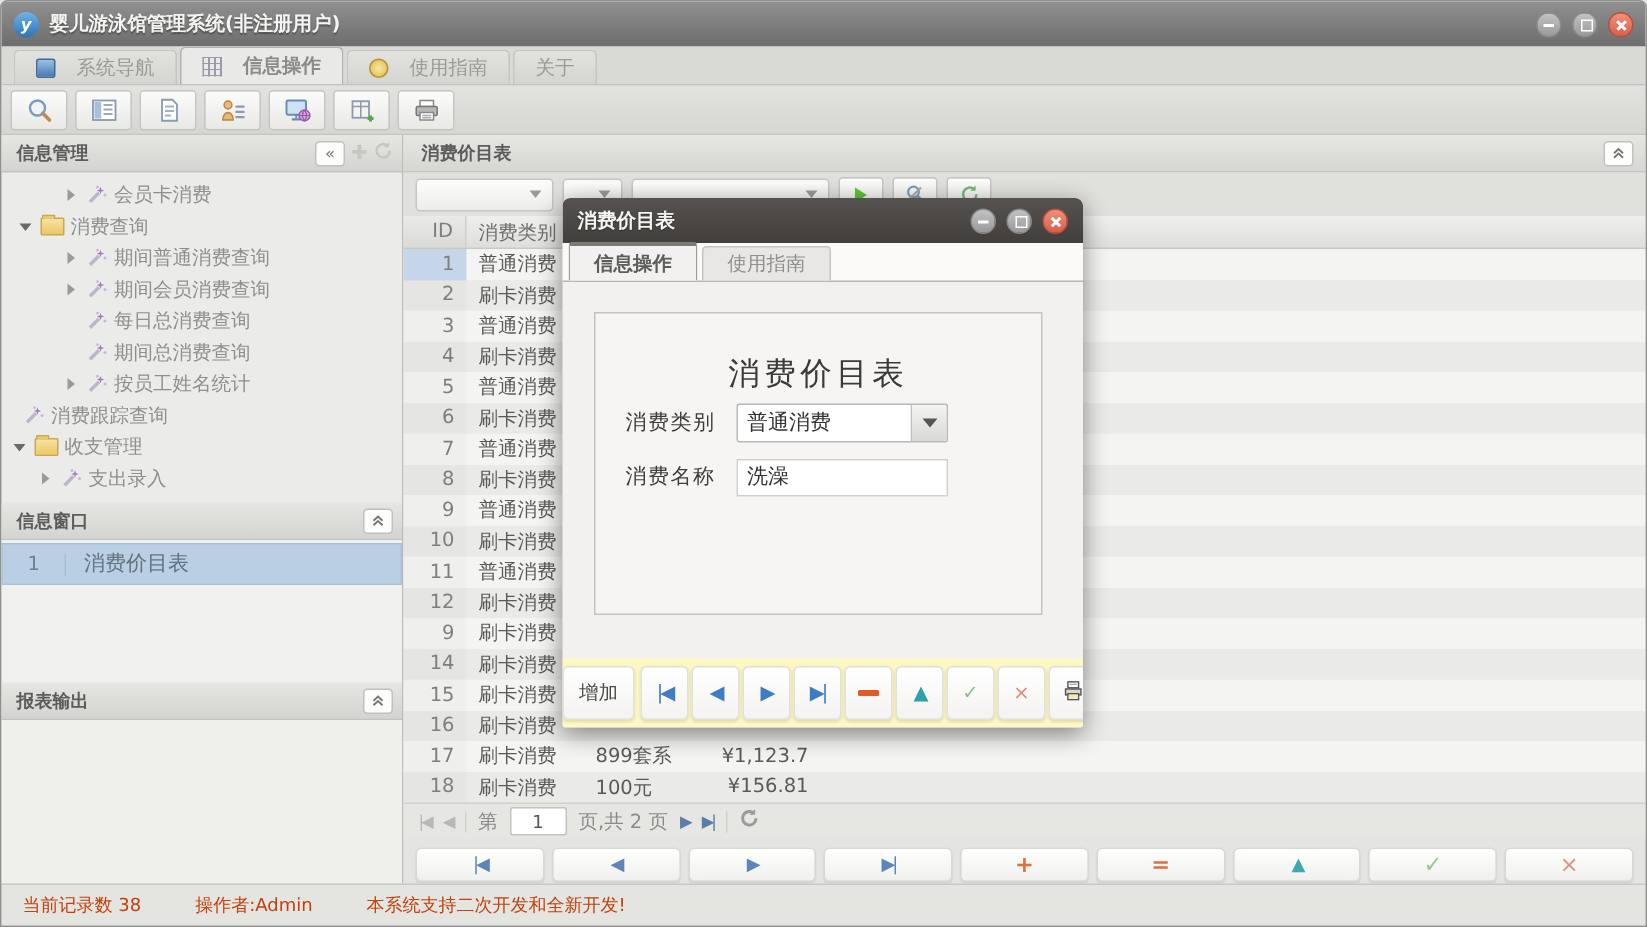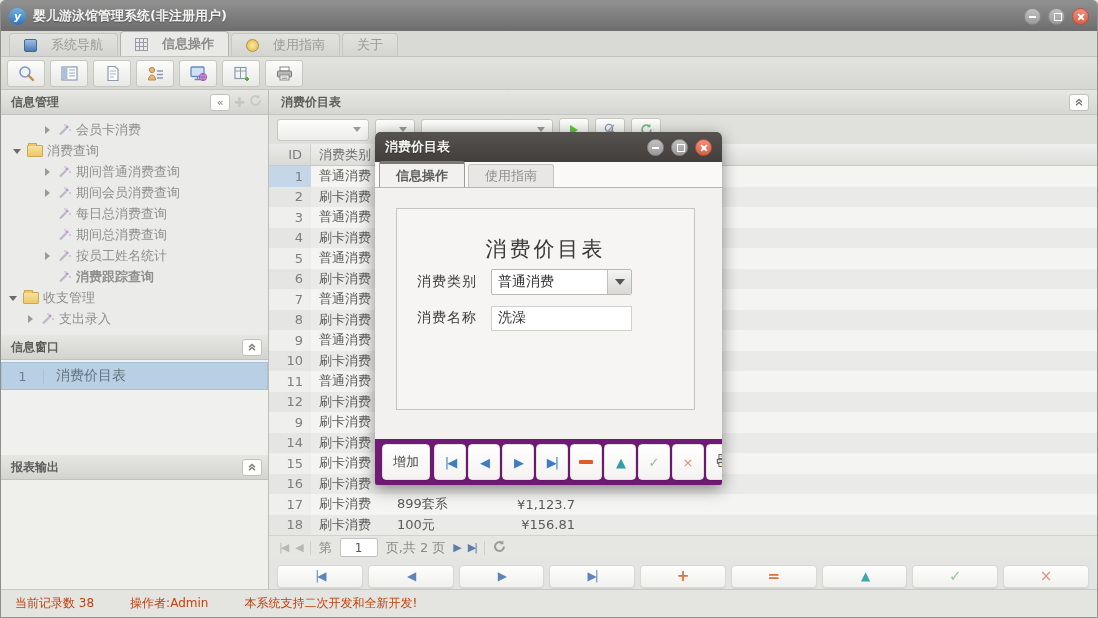--- a/index.html
+++ b/index.html
@@ -72,21 +72,21 @@
   .thead { height:22px; display:flex; background:linear-gradient(#efefed,#dededb); border-bottom:1px solid #c8c8c5; flex:0 0 22px; color:#6e6e6c; font-size:13px; }
   .thc { display:flex; align-items:center; padding:0 8px; border-right:1px solid #cfcfcc; }
   .tbody { flex:0 0 auto; }
   .trow { height:20.5px; display:flex; background:#f4f4f2; font-size:13px; color:#5a5a58; }
   .trow.alt { background:#eaeae8; }
   .tc { display:flex; align-items:center; padding:0 8px; }
   .c-id { width:42px; justify-content:flex-end; color:#7e7e7c; background:rgba(0,0,0,0.02); }
   .c-id.sel { background:#c4d6e8; }
   .c-cat { width:78px; }
   .c-name { width:86px; }
-  .c-amt { width:72px; justify-content:flex-end;margin-left:36px; }
+  .c-amt { width:72px; justify-content:flex-end; }
   .pagerow { height:24px; background:#e6e6e3; border-top:1px solid #d2d2cf; display:flex; align-items:center; gap:8px; padding:0 10px; flex:0 0 24px; color:#8a8a88; }
   .pgbtn { font-size:11px; letter-spacing:-2px; cursor:pointer; }
   .pg-gray { color:#b8b8b6; } .pg-blue { color:#5b7da8; }
   .pgsep { width:1px; height:14px; background:#cfcfcc; }
   .pginput { width:38px; height:19px; border:1px solid #c2c2bf; border-radius:2px; background:#fff; text-align:center; font-size:12px; color:#555; font-family:inherit; }
   .btnrow { height:30px; display:flex; align-items:center; gap:5px; padding:0 8px; flex:0 0 30px; margin-top:2px; }
   .bigbtn { flex:1; height:23px; border:1px solid #d8d8d5; border-radius:4px; background:linear-gradient(#fefefd,#f0f0ee); box-shadow:0 1px 1px rgba(0,0,0,.08); display:flex; align-items:center; justify-content:center; font-size:12px; cursor:pointer; }
 
   
   .g-blue { color:#5f84b8; } .g-orange { color:#dd7040; font-weight:bold; }
@@ -109,21 +109,21 @@
   .ftitle { text-align:center; margin-top:26px; font-size:21px; letter-spacing:3px; color:#3a3a38; }
   .frow { position:absolute; left:20px; right:14px; height:26px; display:flex; align-items:center; }
   .frow .flabel { width:74px; font-size:14px; color:#3c3c3a; letter-spacing:1px; }
   .frow1 { top:60px; } .frow2 { top:96px; } .frow3 { top:130px; }
   .dselect { width:141px; height:26px; border:1px solid #b8b8b5; border-radius:2px; background:#fff; display:flex; align-items:center; cursor:pointer; }
   .dselect .val { flex:1; padding-left:6px; font-size:14px; color:#333; }
   .darrow { width:24px; height:24px; border-left:1px solid #c0c0bd; background:linear-gradient(#f4f4f2,#d8d8d5); display:flex; align-items:center; justify-content:center; border-radius:0 2px 2px 0; }
   .darrow::after { content:""; border-top:6px solid #555; border-left:5px solid transparent; border-right:5px solid transparent; }
   .finput { width:141px; height:25px; border:1px solid #d2d0cd; background:#fff; font-size:14px; color:#333; padding:0 6px; font-family:inherit; }
   .finput.right { text-align:right; }
-  .dbtnbar { flex:0 0 46px; background:#701a75; display:flex; align-items:center; gap:2px; padding-left:7px; overflow:hidden; }
+  .dbtnbar { flex:0 0 46px; background:#fef9c3; display:flex; align-items:center; gap:2px; overflow:hidden; }
   .dbtn { height:36px; border:1px solid #e2e0dd; border-radius:4px; background:linear-gradient(#ffffff,#f4f3f1); box-shadow:0 1px 2px rgba(0,0,0,.12); display:flex; align-items:center; justify-content:center; cursor:pointer; flex:0 0 auto; }
   .dbtn.addw { width:48px; font-size:13px; color:#4a4a48; margin-right:2px; }
   .dbtn.sq { width:32px; }
   .dbtn .glyph { font-size:13px; }
   .dbtn .g-blue { color:#3f7cc4; }
   .dbtn .g-teal { color:#2f9fa8; }
   .dbtn .g-green { color:#8ec08e; }
   .dbtn .g-red { color:#e08a78; }
   .minus-bar { width:14px; height:4px; background:#e2592a; border-radius:1px; }
 </style>
@@ -295,21 +295,21 @@
           <div class="tree-item" style="padding-left: 42px;">
             <span class="tw right"></span>
             <span class="ic-wand"><svg viewBox="0 0 15 14">
                 <line x1="3" y1="11.5" x2="9" y2="5.5" stroke="#bcb4c8" stroke-width="2.2"></line>
                 <path d="M10 1.5l.6 1.9 1.9.6-1.9.6-.6 1.9-.6-1.9-1.9-.6 1.9-.6z" fill="#a878c8"></path>
                 <circle cx="13" cy="7" r="1" fill="#c8b8d8"></circle>
                 <circle cx="8" cy="1.8" r=".9" fill="#c8b8d8"></circle>
               </svg></span>
             <span class="tree-label">按员工姓名统计</span>
           </div>
-          <div class="tree-item" style="padding-left: 42px; font-weight: bold;">
+          <div class="tree-item" style="">
             <span class="tw none"></span>
             <span class="ic-wand"><svg viewBox="0 0 15 14">
                 <line x1="3" y1="11.5" x2="9" y2="5.5" stroke="#bcb4c8" stroke-width="2.2"></line>
                 <path d="M10 1.5l.6 1.9 1.9.6-1.9.6-.6 1.9-.6-1.9-1.9-.6 1.9-.6z" fill="#a878c8"></path>
                 <circle cx="13" cy="7" r="1" fill="#c8b8d8"></circle>
                 <circle cx="8" cy="1.8" r=".9" fill="#c8b8d8"></circle>
               </svg></span>
             <span class="tree-label">消费跟踪查询</span>
           </div>
           <div class="tree-item" style="padding-left: 8px;">

